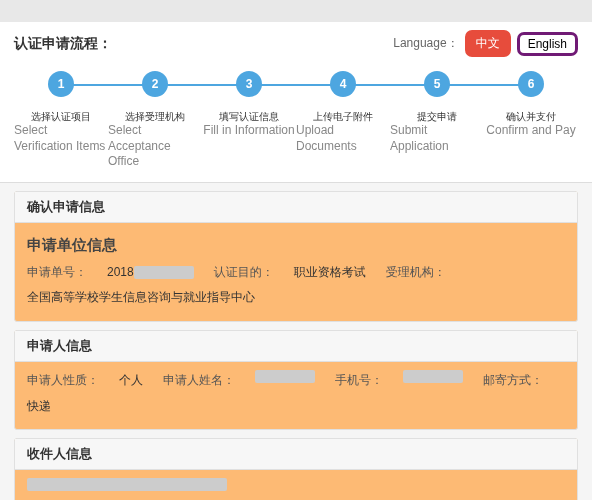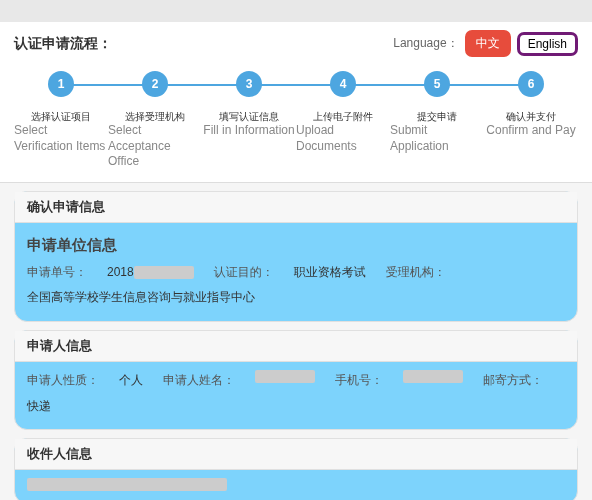--- a/index.html
+++ b/index.html
@@ -121,23 +121,23 @@
       color: #888;
       text-align: left;
       line-height: 1.3;
     }
 
     .main-content {
       padding: 8px 14px;
     }
 
     .section-card {
-      background: #7dd3fc;
+      background: #fdba74;
       border: 1px solid #e0e0e0;
-      border-radius: 13px;
+      border-radius: 3px;
       margin-bottom: 8px;
     }
 
     .section-header {
       background: #f7f7f7;
       border-bottom: 1px solid #e0e0e0;
       padding: 6px 12px;
       font-size: 13px;
       font-weight: bold;
       color: #333;

